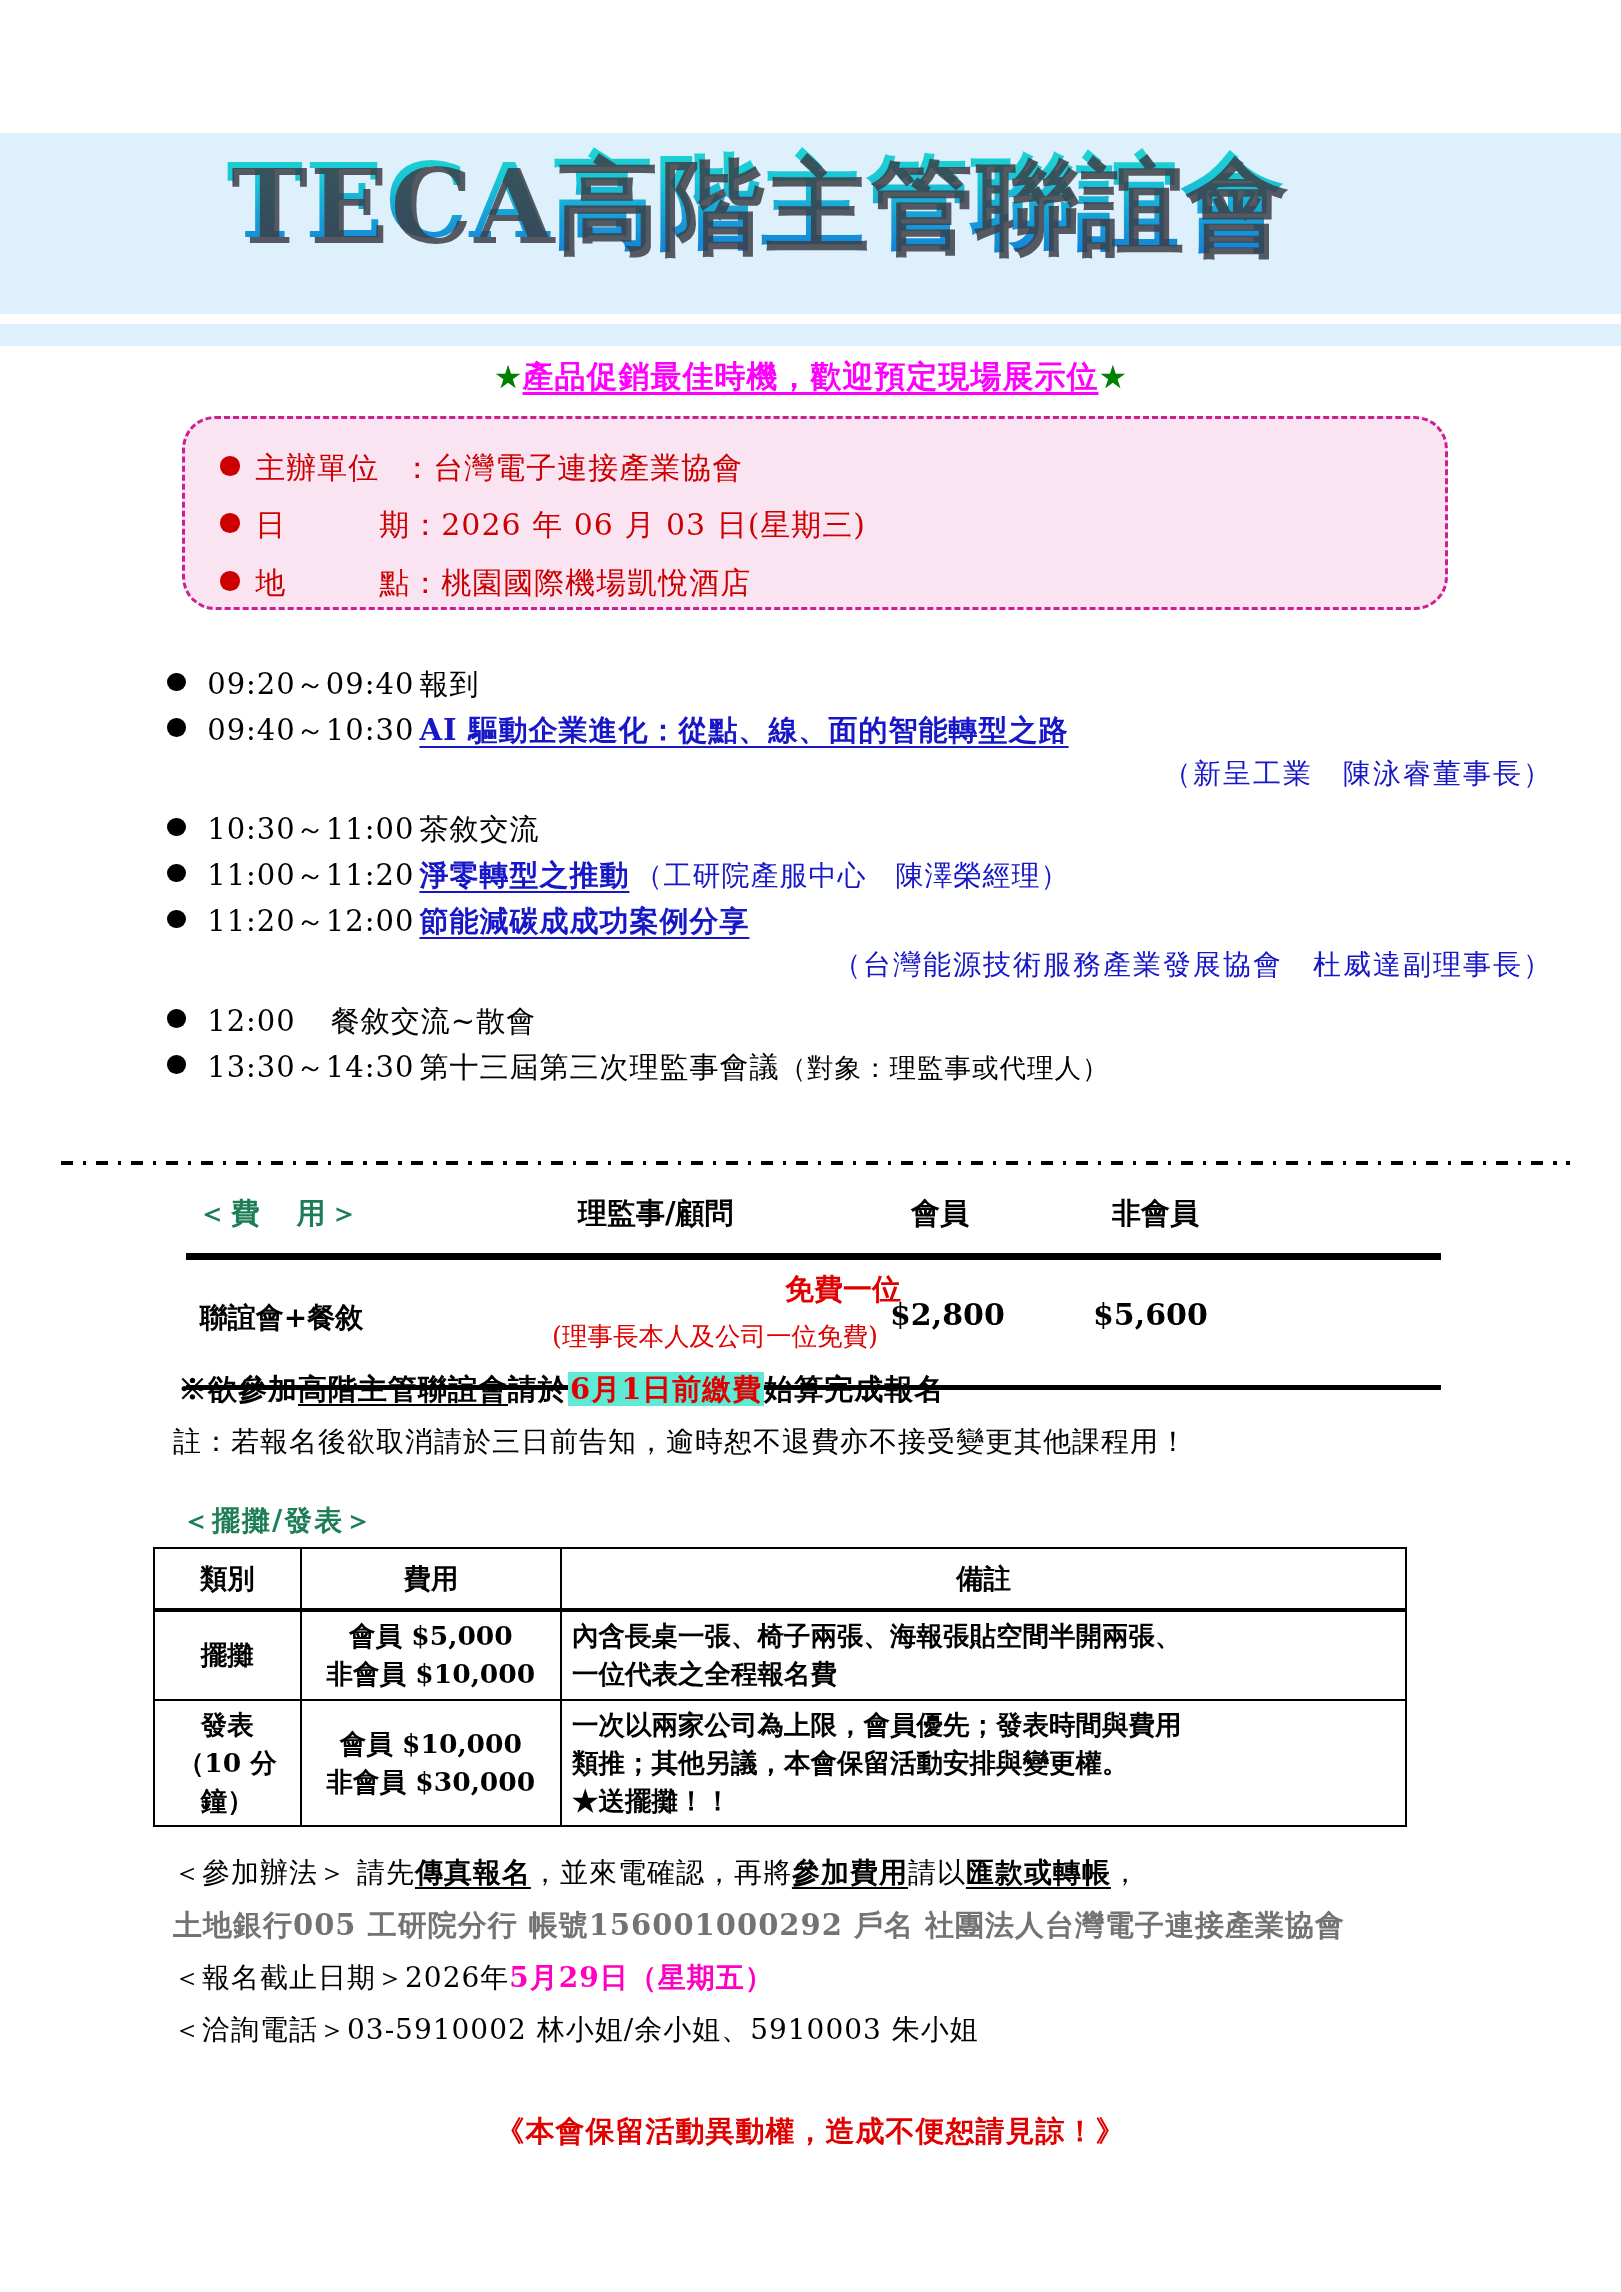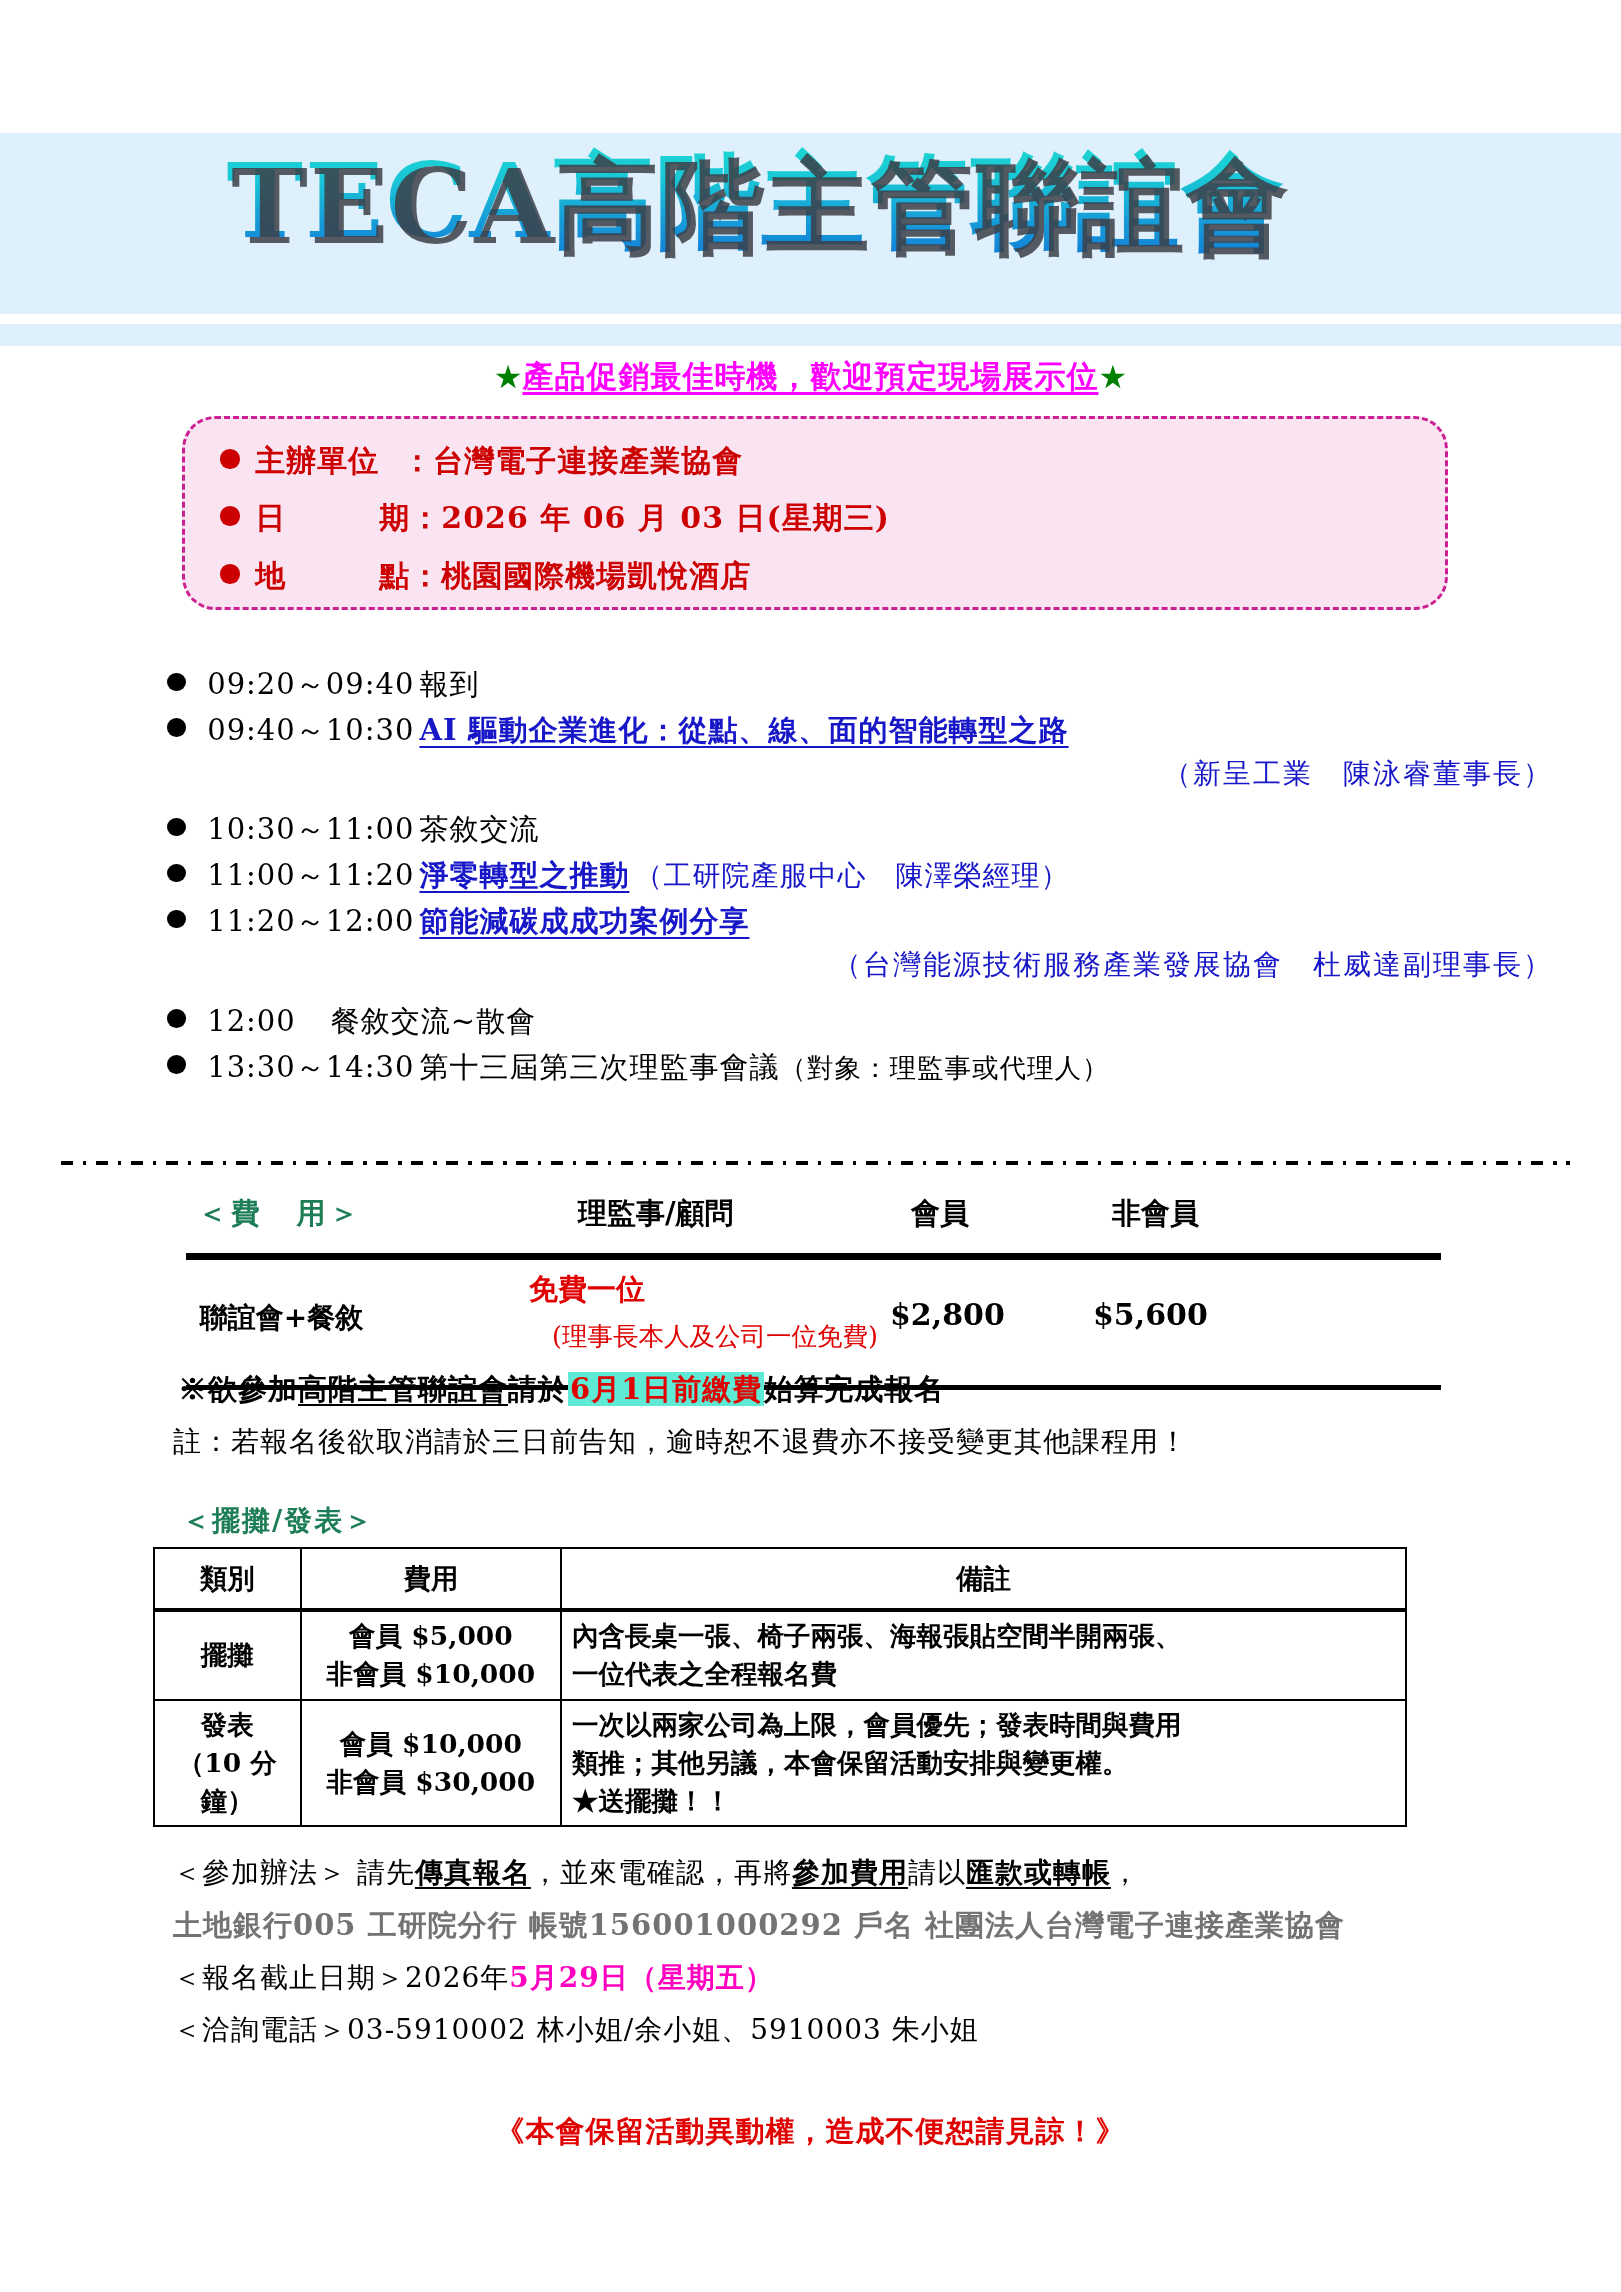--- a/index.html
+++ b/index.html
@@ -55,22 +55,23 @@
   
   .pinkbox{
     position:absolute;left:182px;top:416px;width:1266px;height:194px;
     background:#fbe4f2;
     border:3.9px dashed #cc1f93;
     border-radius:33px;
     box-sizing:border-box;
   }
   .pinkline{
     position:absolute;left:35px;
-    color:#cc0000;font-weight:bold;font-size:30px;white-space:nowrap;
+    color:#cc0000;font-weight:normal;font-size:30px;white-space:nowrap;
     letter-spacing:1px;
+    margin-top:7px;
   }
   .pinkline .dot{
     display:inline-block;width:19.6px;height:19.6px;border-radius:50%;
     background:#cc0000;margin-right:15.7px;vertical-align:2px;
   }
   .pl1{top:21.6px;}
   .pl2{top:79px;}
   .pl3{top:137px;}
   .lbl-pad{display:inline-block;min-width:147px;}
 
@@ -112,21 +113,21 @@
   .fh{position:absolute;font-weight:bold;font-size:29px;white-space:nowrap;}
   .fh-title{left:11.8px;color:#1d7d56;letter-spacing:3.9px;}
   .fh-dir{left:392px;color:#000;}
   .fh-mem{left:725px;color:#000;}
   .fh-non{left:926px;color:#000;}
   .feerule{height:6.9px;background:#000;width:1255px;}
   .feerule.thin{height:4.9px;}
   .feebody{position:relative;height:125px;}
   .fb{position:absolute;white-space:nowrap;}
   .fb-cat{left:13.7px;top:39px;font-size:28px;font-weight:bold;color:#000;}
-  .fb-free{left:343px;top:9.8px;width:372px;text-align:left;
+  .fb-free{left:343px;top:9.8px;width:372px;text-align:right;
            font-size:29px;font-weight:bold;color:#e00000;}
   .fb-freenote{left:294px;top:59px;width:470px;text-align:center;
            font-size:25.5px;color:#e00000;}
   .fb-mem{left:704px;top:37px;font-size:30px;font-weight:bold;color:#000;}
   .fb-non{left:907px;top:37px;font-size:30px;font-weight:bold;color:#000;}
 
   
   .paynote{
     position:absolute;left:178px;top:1370px;white-space:nowrap;
     font-size:29px;font-weight:bold;color:#000;letter-spacing:1px;

